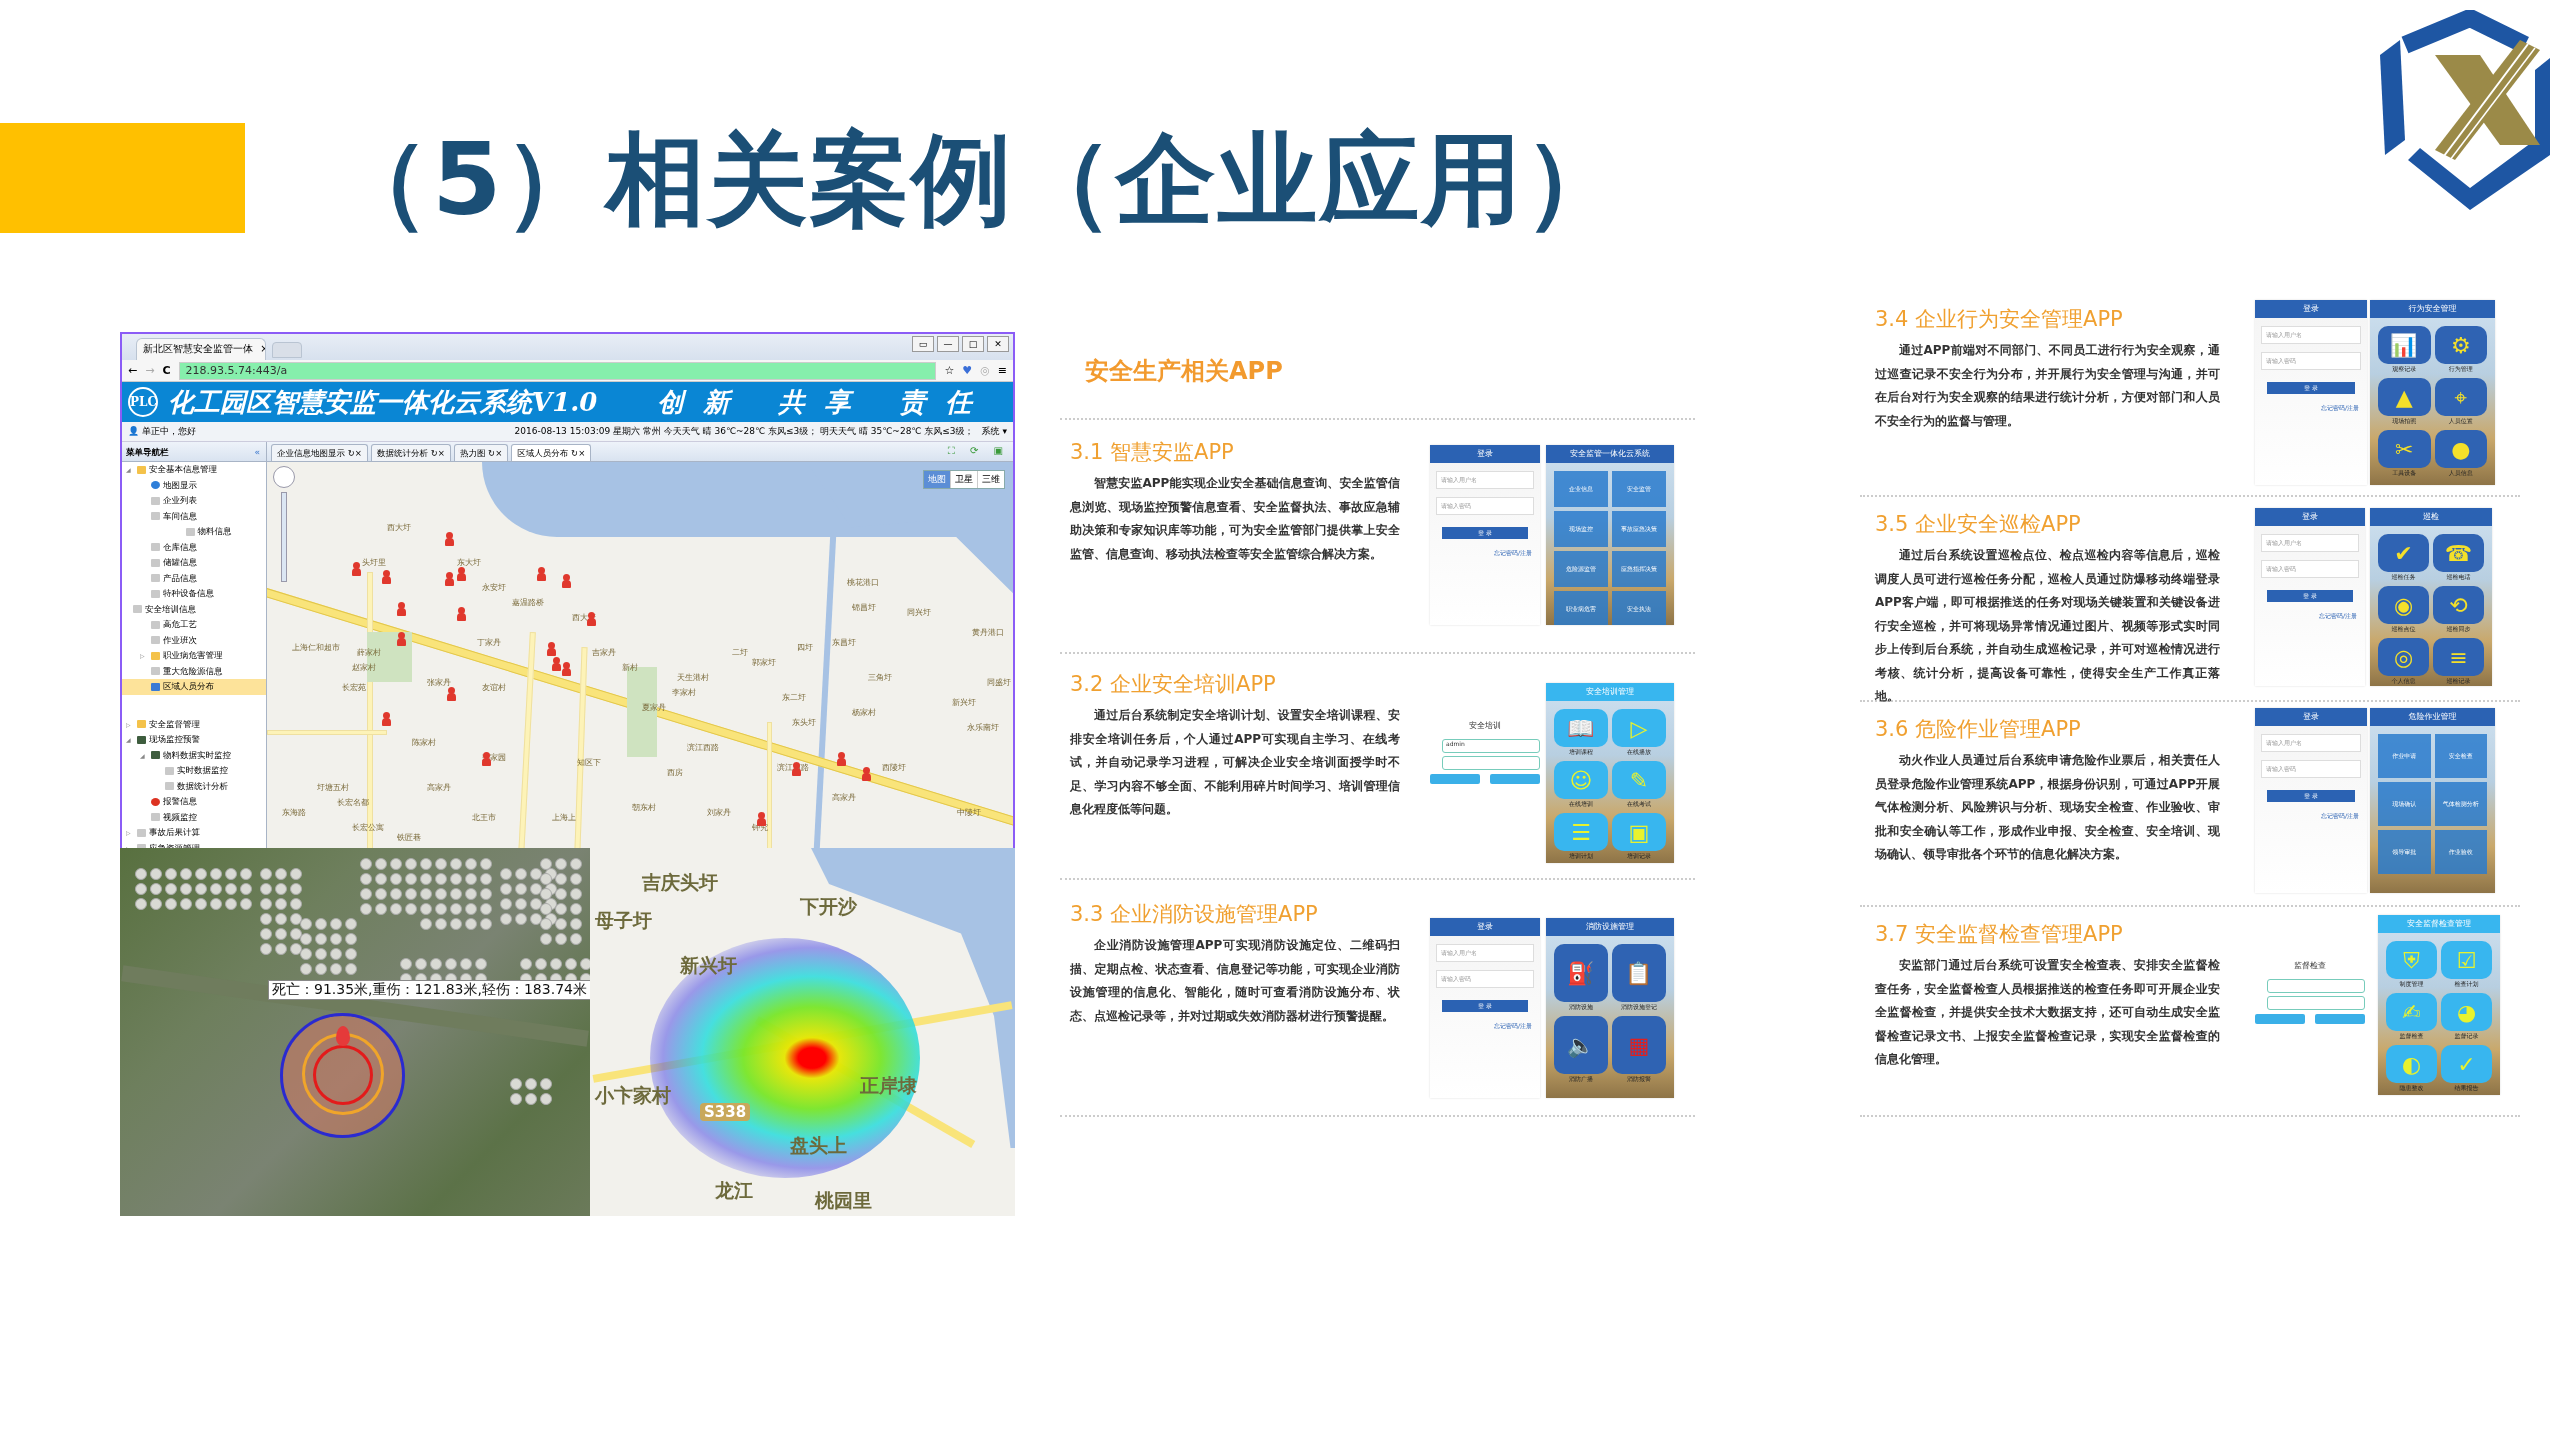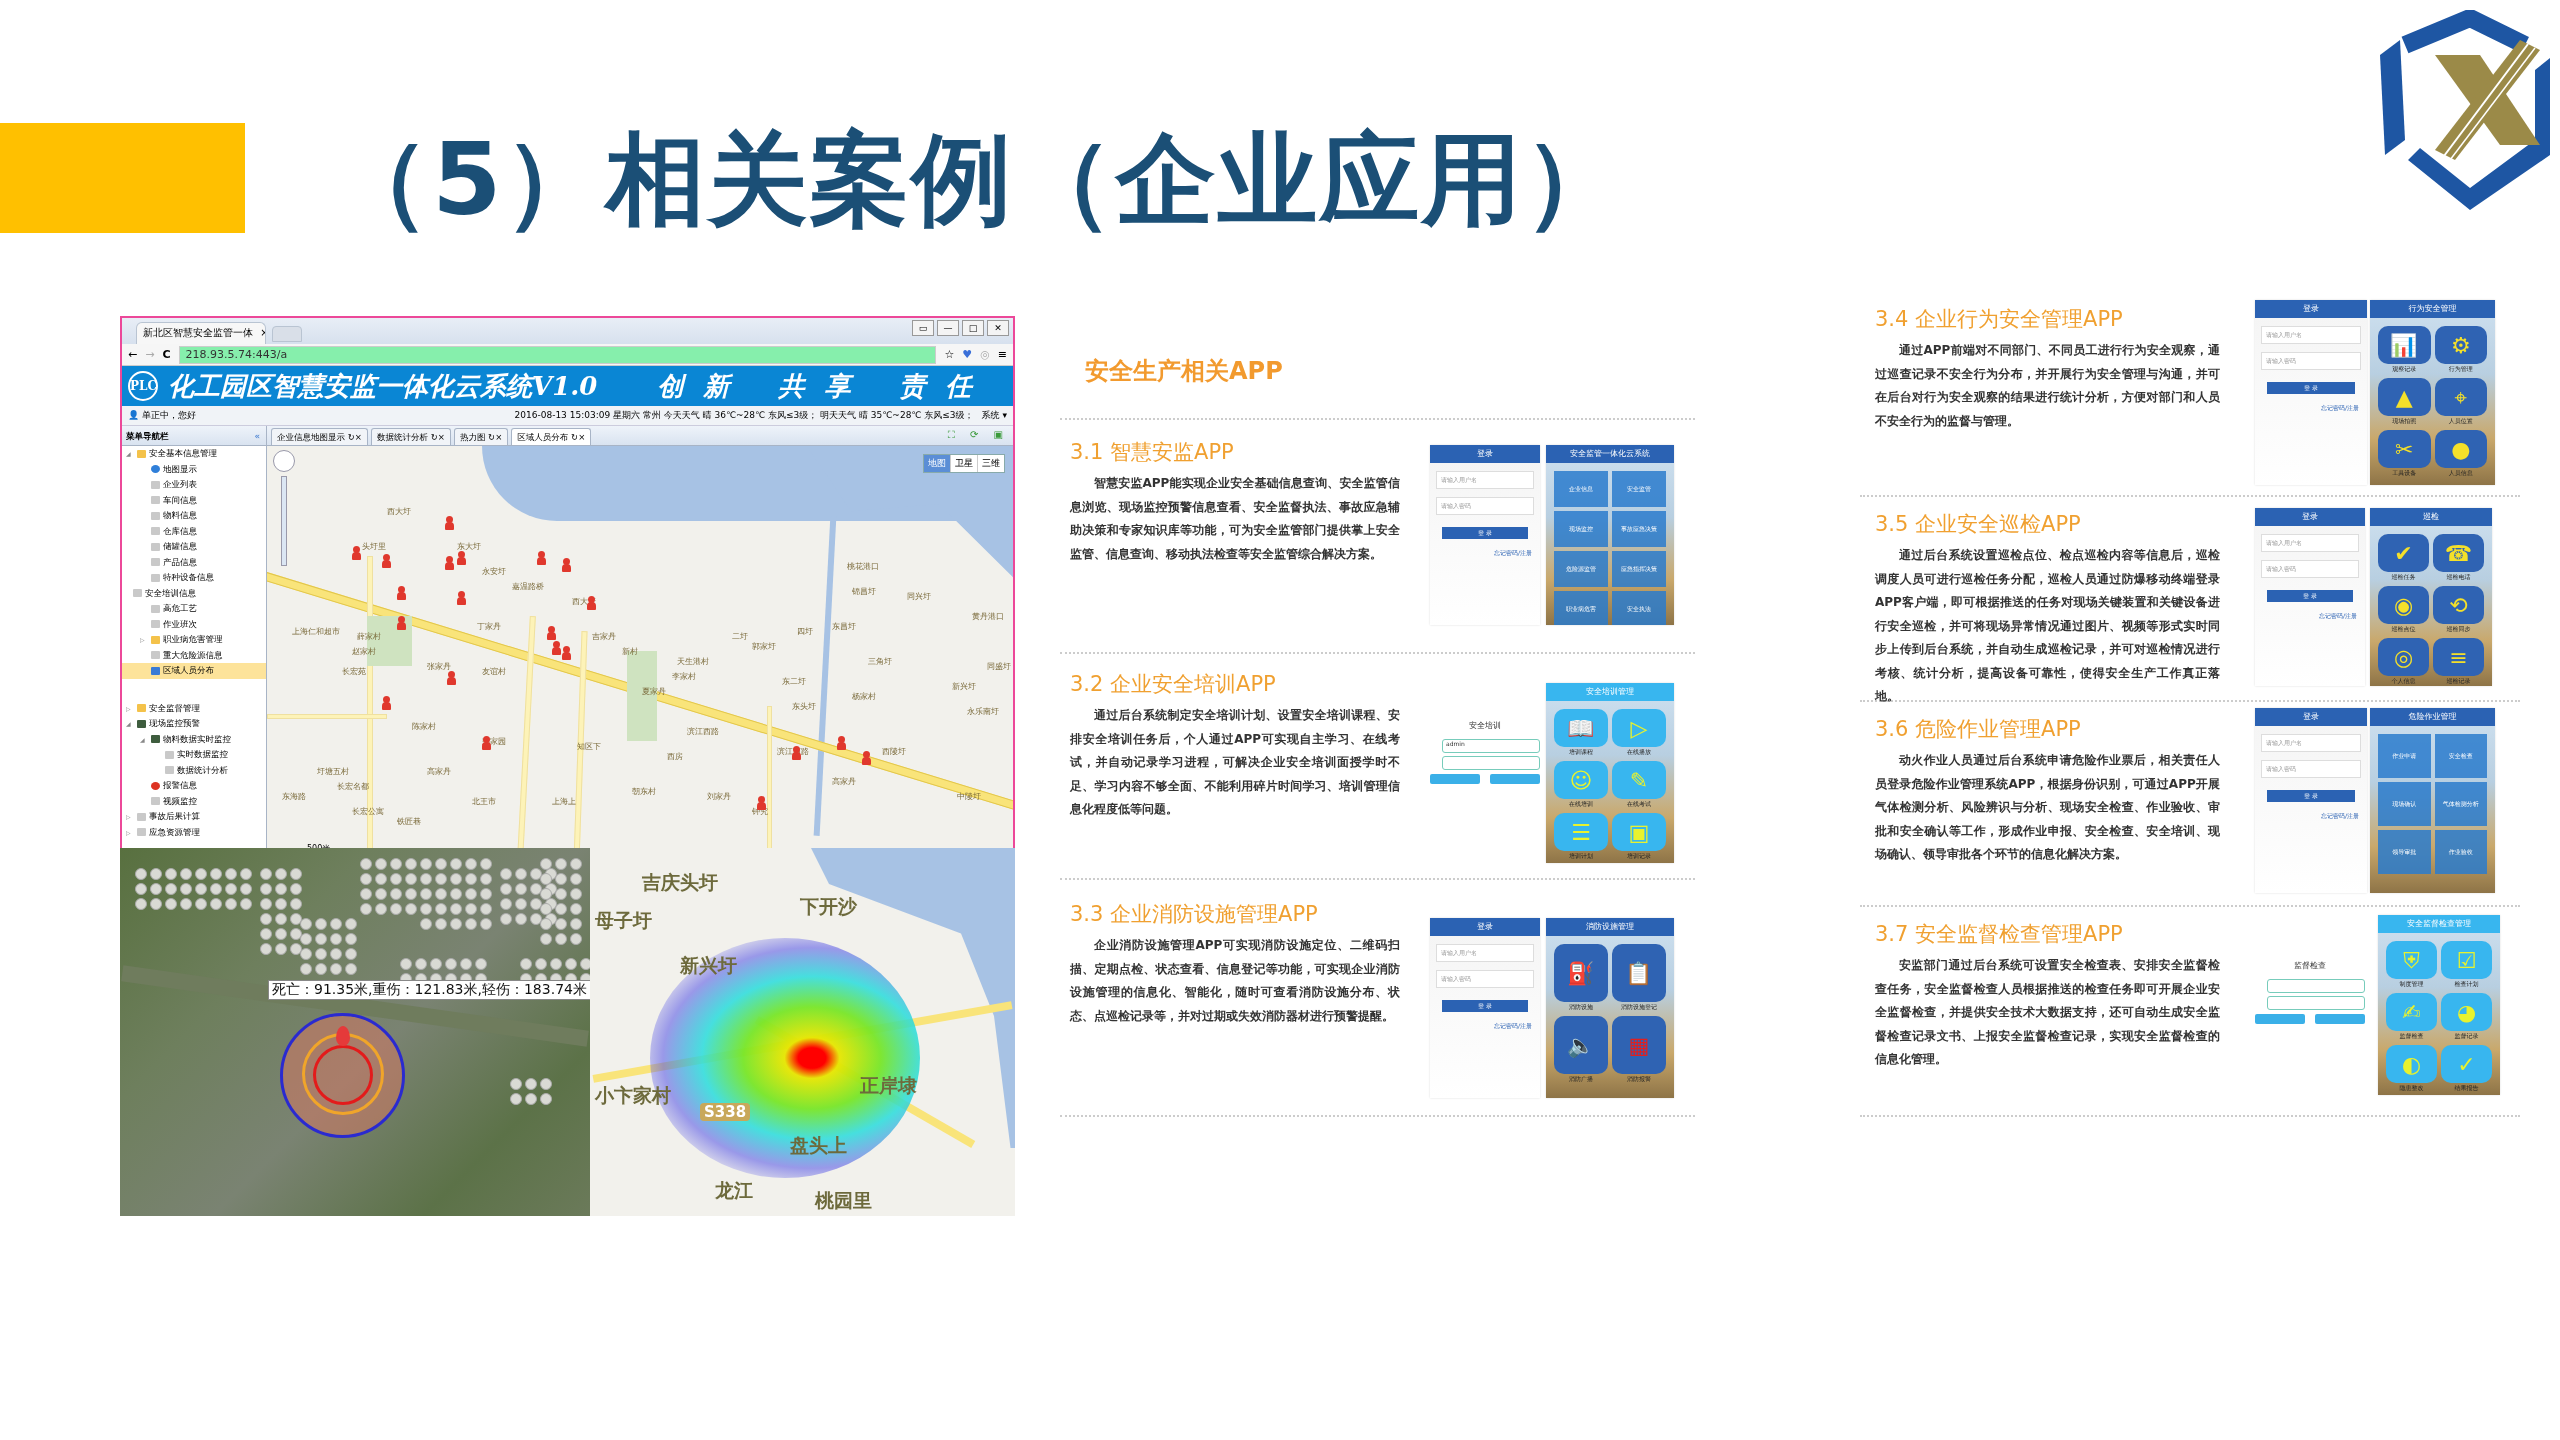--- a/index.html
+++ b/index.html
@@ -3,21 +3,21 @@
 <meta charset="utf-8">
 <style>
 *{box-sizing:border-box;margin:0;padding:0}
 html,body{width:2560px;height:1440px;background:#fff;overflow:hidden;font-family:"DejaVu Sans","Liberation Sans",sans-serif;position:relative}
 .abs{position:absolute}
 
 #accent-bar{left:0;top:123px;width:245px;height:110px;background:#ffc000}
 #page-title{left:330px;top:120px;font-size:100px;font-weight:bold;color:#1b4f76;letter-spacing:2px;white-space:nowrap;line-height:120px}
 #logo{left:2380px;top:10px;width:170px;height:200px}
 
-#browser{left:120px;top:316px;width:895px;height:556px;border:2px solid #ec4899;background:#f3f3f3;overflow:hidden}
+#browser{left:120px;top:332px;width:895px;height:556px;border:2px solid #8b5cf6;background:#f3f3f3;overflow:hidden}
 .tabstrip{height:26px;background:linear-gradient(#e8eef6,#d7e1ee);position:relative}
 .btab{position:absolute;left:14px;top:4px;width:130px;height:22px;background:#f7f7f7;border:1px solid #b9c4d2;border-bottom:none;border-radius:6px 6px 0 0;font-size:10px;line-height:20px;padding-left:6px;white-space:nowrap;overflow:hidden}
 .btab-new{position:absolute;left:150px;top:8px;width:30px;height:16px;background:#d9dfe8;border:1px solid #b9c4d2;border-radius:4px 4px 0 0}
 .winctl{position:absolute;right:4px;top:2px;display:flex;gap:3px}
 .winctl span{width:22px;height:16px;border:1px solid #999;background:#f4f4f4;font-size:9px;text-align:center;line-height:14px}
 .addr{height:22px;background:#f6f6f6;display:flex;align-items:center;gap:8px;padding:0 6px;font-size:11px;border-bottom:1px solid #ccc}
 .addr .url{flex:1;height:18px;background:#86efac;border:1px solid #ccc;padding-left:6px;line-height:16px;color:#333}
 .sysbanner{height:40px;background:#0a86d4;color:#fff;display:flex;align-items:center;font-family:"DejaVu Serif",serif;font-size:26px;font-style:italic;font-weight:bold;padding-left:6px;gap:10px;white-space:nowrap}
 .sysbanner .logo-circle{width:30px;height:30px;border:2px solid #fff;border-radius:50%;font-size:12px;line-height:26px;text-align:center;font-style:normal}
 .sysbanner .motto{margin-left:50px;letter-spacing:20px}
@@ -160,21 +160,21 @@
           <div class="side-item" style="padding-left: 18px;">
             <span style="width: 8px; font-size: 6px; color: rgb(136, 136, 136);"></span>
             <span class="ico page"></span>
             <span>企业列表</span>
           </div>
           <div class="side-item" style="padding-left: 18px;">
             <span style="width: 8px; font-size: 6px; color: rgb(136, 136, 136);"></span>
             <span class="ico page"></span>
             <span>车间信息</span>
           </div>
-          <div class="side-item" style="padding-left: 18px;">
+          <div class="side-item" style="padding-left: 18px; justify-content: center;">
             <span style="width: 8px; font-size: 6px; color: rgb(136, 136, 136);"></span>
             <span class="ico page"></span>
             <span>物料信息</span>
           </div>
           <div class="side-item" style="padding-left: 18px;">
             <span style="width: 8px; font-size: 6px; color: rgb(136, 136, 136);"></span>
             <span class="ico page"></span>
             <span>仓库信息</span>
           </div>
           <div class="side-item" style="padding-left: 18px;">

